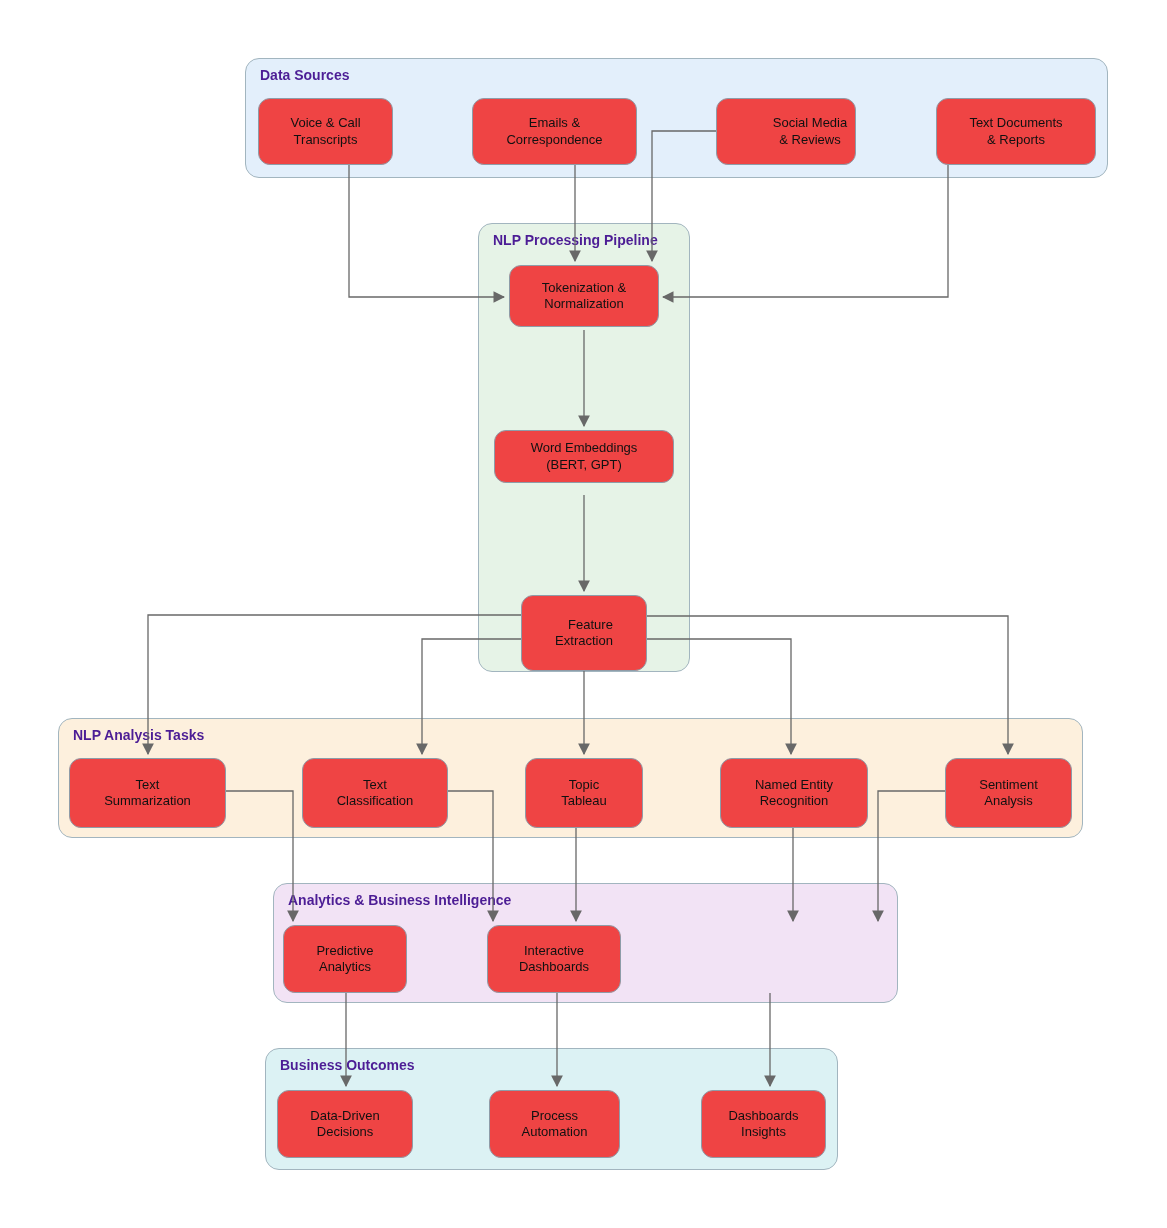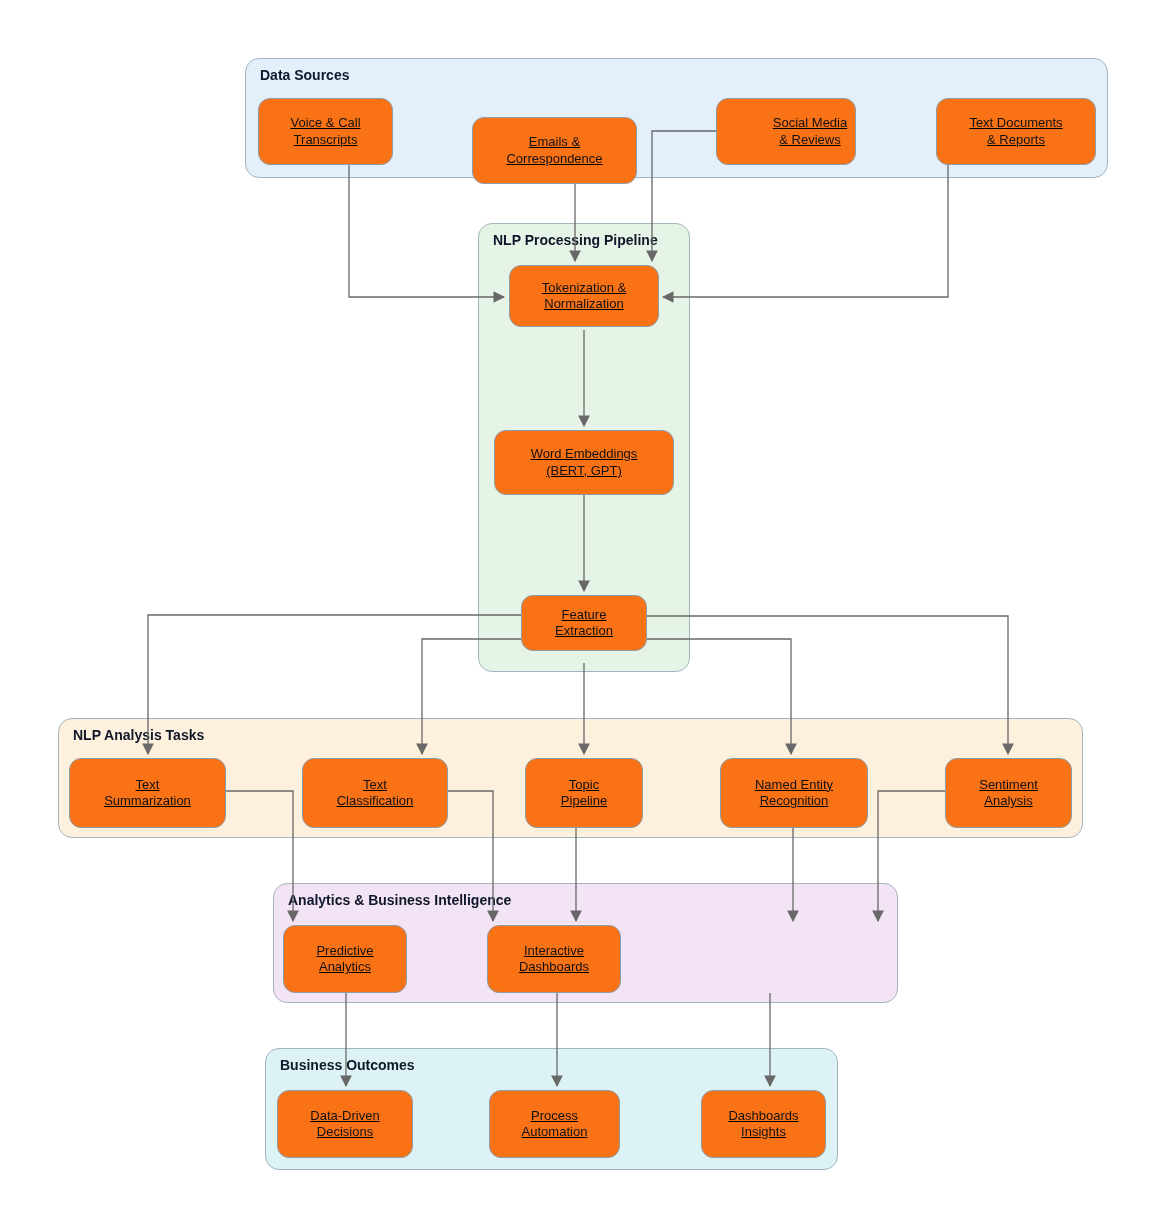--- a/index.html
+++ b/index.html
@@ -17,41 +17,40 @@
     border-radius: 14px;
     box-sizing: border-box;
     z-index: 1;
   }
   .container-title {
     position: absolute;
     left: 14px;
     top: 8px;
     font-size: 14px;
     font-weight: bold;
-    color: #0f172a;
+    color: #4c1d95;
     white-space: nowrap;
   }
   .edges-layer {
     position: absolute;
     left: 0; top: 0;
     width: 1167px; height: 1228px;
     z-index: 2;
   }
   .node {
     position: absolute;
-    background: #f97316;
+    background: #ef4444;
     border: 1px solid #8e9ca8;
     border-radius: 12px;
     box-sizing: border-box;
     display: flex;
     align-items: center;
     justify-content: center;
     text-align: center;
     z-index: 3;
-    text-decoration: underline;
   }
   .node-label {
     font-size: 13px;
     line-height: 1.25;
     color: #111111;
     white-space: pre-line;
   }
   .c-datasources { background: #e3effb; }
   .c-pipeline    { background: #e6f3e7; }
   .c-tasks       { background: #fdf0dd; }
@@ -104,57 +103,57 @@
     <polyline class="edge" marker-end="url(#arrow)" points="945,791 878,791 878,921"></polyline>
     <polyline class="edge" marker-end="url(#arrow)" points="346,993 346,1086"></polyline>
     <polyline class="edge" marker-end="url(#arrow)" points="557,993 557,1086"></polyline>
     <polyline class="edge" marker-end="url(#arrow)" points="770,993 770,1086"></polyline>
   </svg>
 
   <div class="node" style="left:258px;top:98px;width:135px;height:67px;">
     <span class="node-label">Voice &amp; Call
 Transcripts</span>
   </div>
-  <div class="node" style="left:472px;top:98px;width:165px;height:67px;margin-top:19px;">
+  <div class="node" style="left:472px;top:98px;width:165px;height:67px;">
     <span class="node-label">Emails &amp;
 Correspondence</span>
   </div>
   <div class="node" style="left:716px;top:98px;width:140px;height:67px;padding-left:48px;">
     <span class="node-label">Social Media
 &amp; Reviews</span>
   </div>
   <div class="node" style="left:936px;top:98px;width:160px;height:67px;justify-content:center;">
     <span class="node-label">Text Documents
 &amp; Reports</span>
   </div>
 
   <div class="node" style="left:509px;top:265px;width:150px;height:62px;">
     <span class="node-label">Tokenization &amp;
 Normalization</span>
   </div>
-  <div class="node" style="left:494px;top:430px;width:180px;height:65px;">
+  <div class="node" style="left:494px;top:430px;width:180px;height:53px;">
     <span class="node-label">Word Embeddings
 (BERT, GPT)</span>
   </div>
-  <div class="node" style="left:521px;top:595px;width:126px;height:56px;">
+  <div class="node" style="left:521px;top:595px;width:126px;height:76px;text-align:right;">
     <span class="node-label">Feature
 Extraction</span>
   </div>
 
   <div class="node" style="left:69px;top:758px;width:157px;height:70px;">
     <span class="node-label">Text
 Summarization</span>
   </div>
   <div class="node" style="left:302px;top:758px;width:146px;height:70px;">
     <span class="node-label">Text
 Classification</span>
   </div>
   <div class="node" style="left:525px;top:758px;width:118px;height:70px;">
     <span class="node-label">Topic
-Pipeline</span>
+Tableau</span>
   </div>
   <div class="node" style="left:720px;top:758px;width:148px;height:70px;">
     <span class="node-label">Named Entity
 Recognition</span>
   </div>
   <div class="node" style="left:945px;top:758px;width:127px;height:70px;">
     <span class="node-label">Sentiment
 Analysis</span>
   </div>
 

